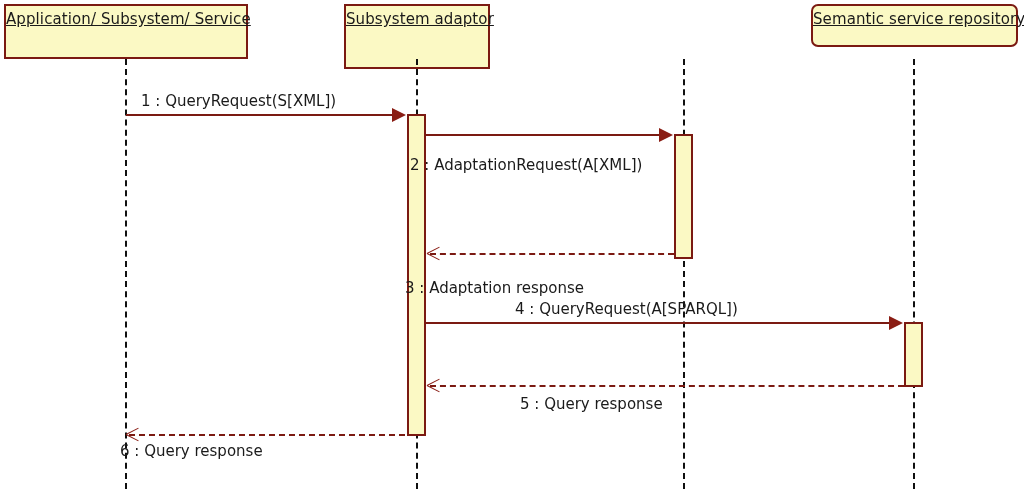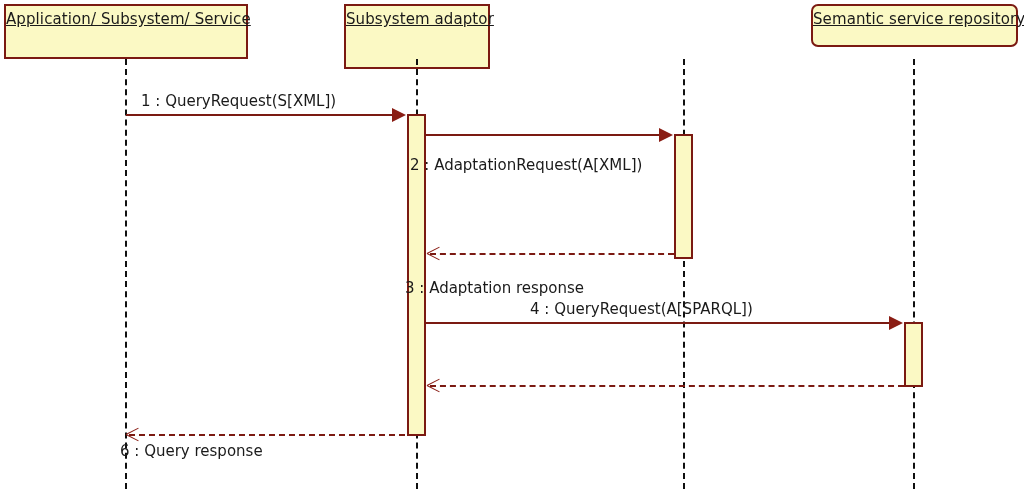--- a/index.html
+++ b/index.html
@@ -128,27 +128,28 @@
 
   <div class="msg-line dashed" style="left:430px; top:253px; width:244px;"></div>
   <div class="arrow-open" style="left:427px; top:247px;">
     <div class="bar up"></div>
     <div class="bar down"></div>
   </div>
   <div class="msg-label" style="left:405px; top:263px; width:290px;margin-top:16px;">3 : Adaptation response</div>
 
   <div class="msg-line" style="left:426px; top:322px; width:464px;"></div>
   <div class="arrow-filled right" style="left:889px; top:316px;"></div>
-  <div class="msg-label" style="left:530px; top:300px; width:290px;">4 : QueryRequest(A[SPARQL])</div>
+  <div class="msg-label" style="left:515px; top:300px; width:290px;">4 : QueryRequest(A[SPARQL])</div>
 
   <div class="msg-line dashed" style="left:430px; top:385px; width:474px;"></div>
   <div class="arrow-open" style="left:427px; top:379px;">
     <div class="bar up"></div>
     <div class="bar down"></div>
   </div>
+  <div class="msg-label" style="left:520px; top:395px; width:290px;">5 : Query response</div>
 
   <div class="msg-line dashed" style="left:129px; top:434px; width:296px;"></div>
   <div class="arrow-open" style="left:126px; top:428px;">
     <div class="bar up"></div>
     <div class="bar down"></div>
   </div>
   <div class="msg-label" style="left:120px; top:442px; width:290px;">6 : Query response</div>
 
 </div>
 

